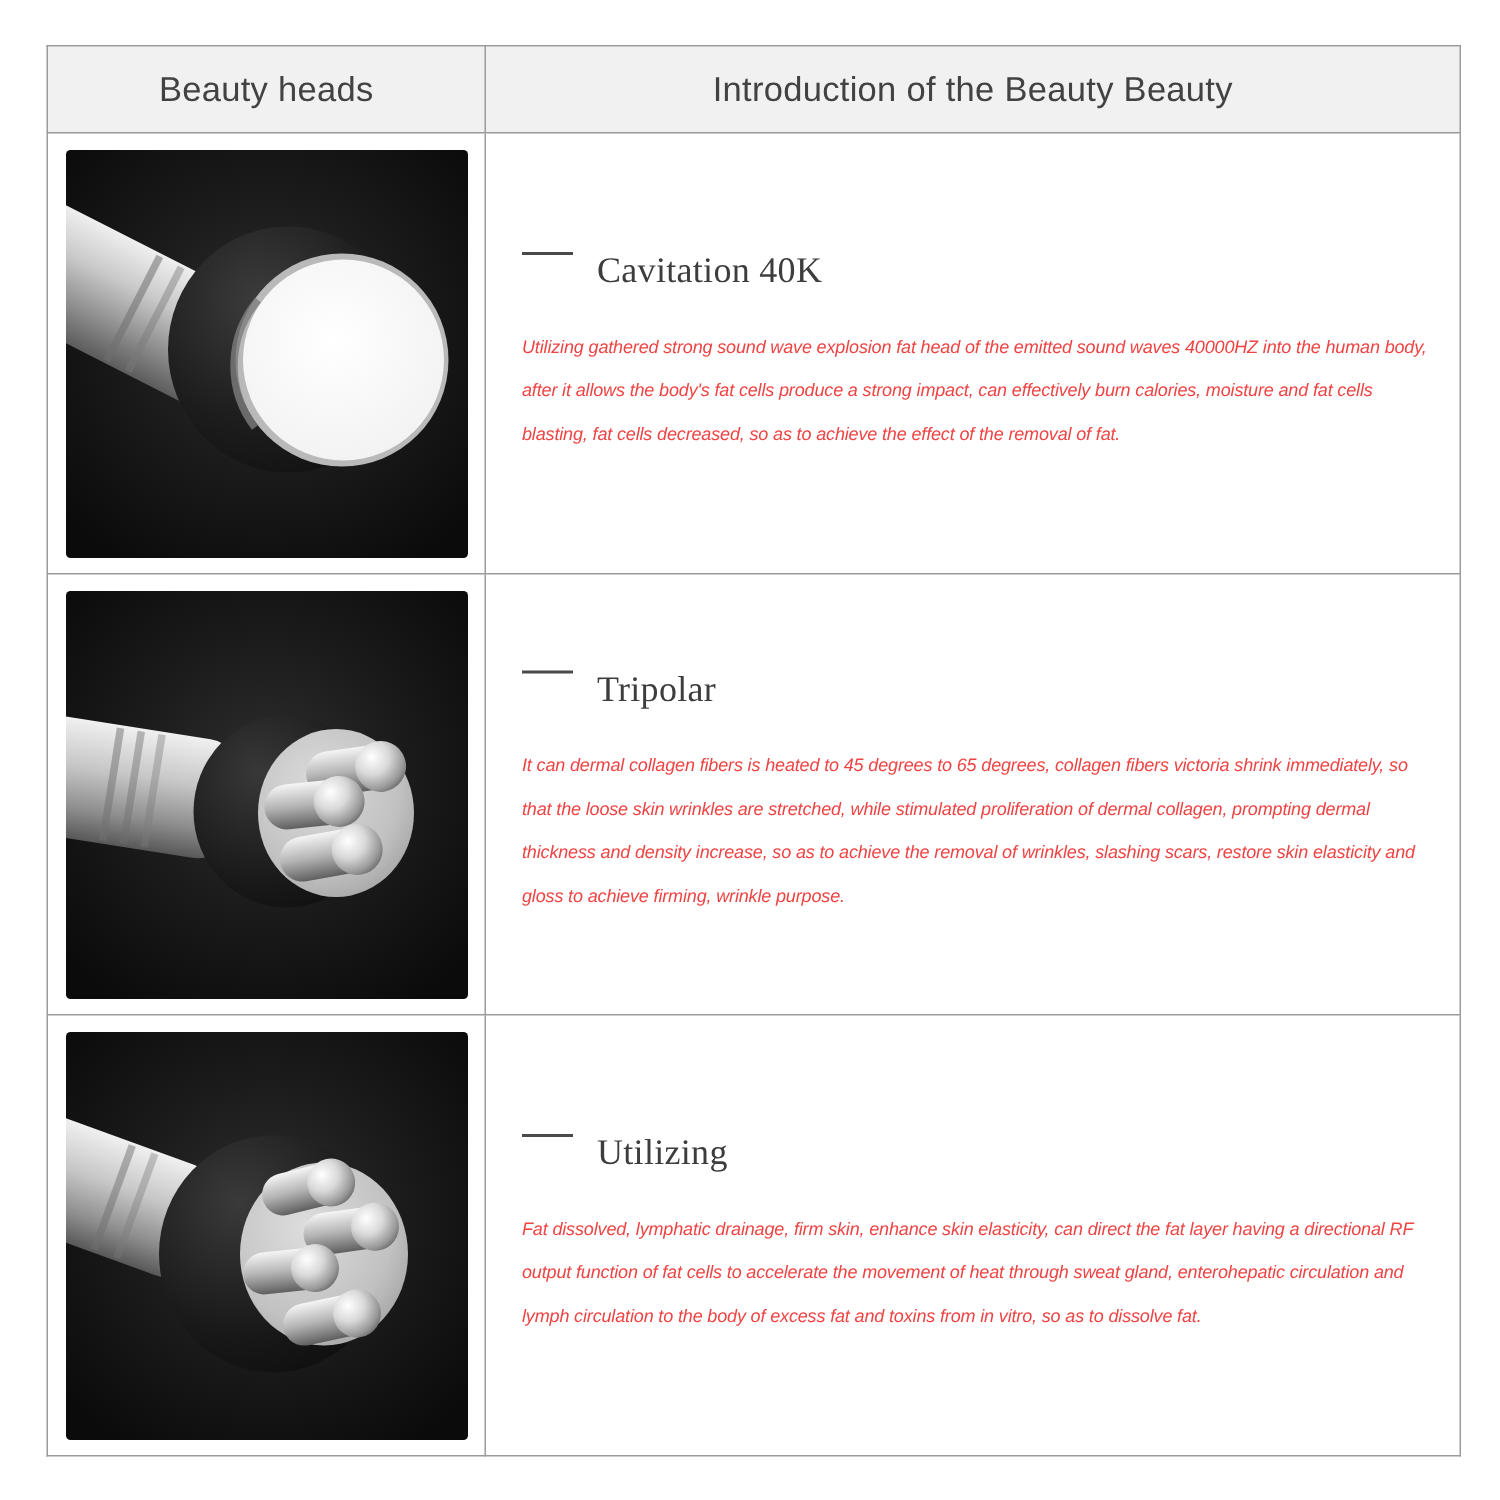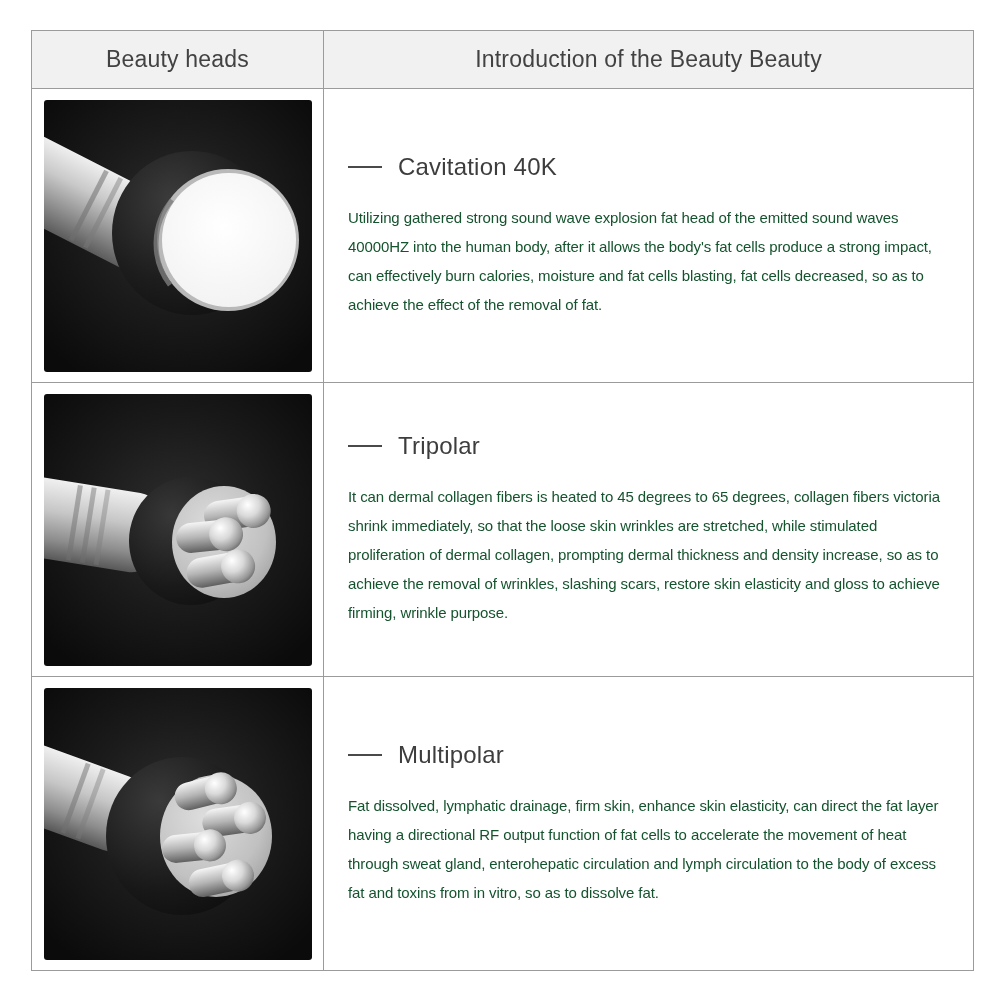--- a/index.html
+++ b/index.html
@@ -47,43 +47,44 @@
     height: 272px;
     background: radial-gradient(circle at 50% 45%, #2e2e2e 0%, #1b1b1b 45%, #0b0b0b 90%);
     border-radius: 3px;
     overflow: hidden;
     vertical-align: middle;
   }
   .photo svg { display: block; width: 268px; height: 272px; }
   td.txt-cell { padding: 0 20px 0 24px; }
   .title-line {
     display: flex;
-    align-items: center;
     margin-bottom: 22px;
+    font-family: Liberation Serif, serif;
   }
   .dash {
     display: inline-block;
     width: 34px;
     height: 2px;
     background: #4a4a4a;
     margin-right: 16px;
     flex: 0 0 auto;
   }
   .head-title {
     font-size: 24px;
     font-weight: 400;
     color: #3d3d3d;
     letter-spacing: 0.2px;
   }
   .head-desc {
-    font-size: 15px;
+    font-size: 12px;
     line-height: 29px;
-    color: #14532d;
+    color: #ef4444;
     letter-spacing: -0.1px;
     max-width: 608px;
+    font-style: italic;
   }
 </style>
 </head>
 <body>
 
 <div class="page">
   <table class="bh-table">
     <colgroup>
         <col class="c1">
         <col class="c2">
@@ -260,21 +261,21 @@
               <g transform="rotate(-12 192 188)">
                 <rect x="144" y="174" width="62" height="28" rx="14" fill="url(#s3)"></rect>
                 <circle cx="194" cy="188" r="16" fill="url(#p3)"></circle>
               </g>
             </svg>
           </div>
         </td>
         <td class="txt-cell">
           <div class="title-line">
             <span class="dash"></span>
-            <span class="head-title">Multipolar</span>
+            <span class="head-title">Utilizing</span>
           </div>
           <p class="head-desc">Fat dissolved, lymphatic drainage, firm skin, enhance skin elasticity, can direct the fat layer having a directional RF output function of fat cells to accelerate the movement of heat through sweat gland, enterohepatic circulation and lymph circulation to the body of excess fat and toxins from in vitro, so as to dissolve fat.</p>
         </td>
       </tr>
 
     </tbody>
   </table>
 </div>
 
 </body></html>

